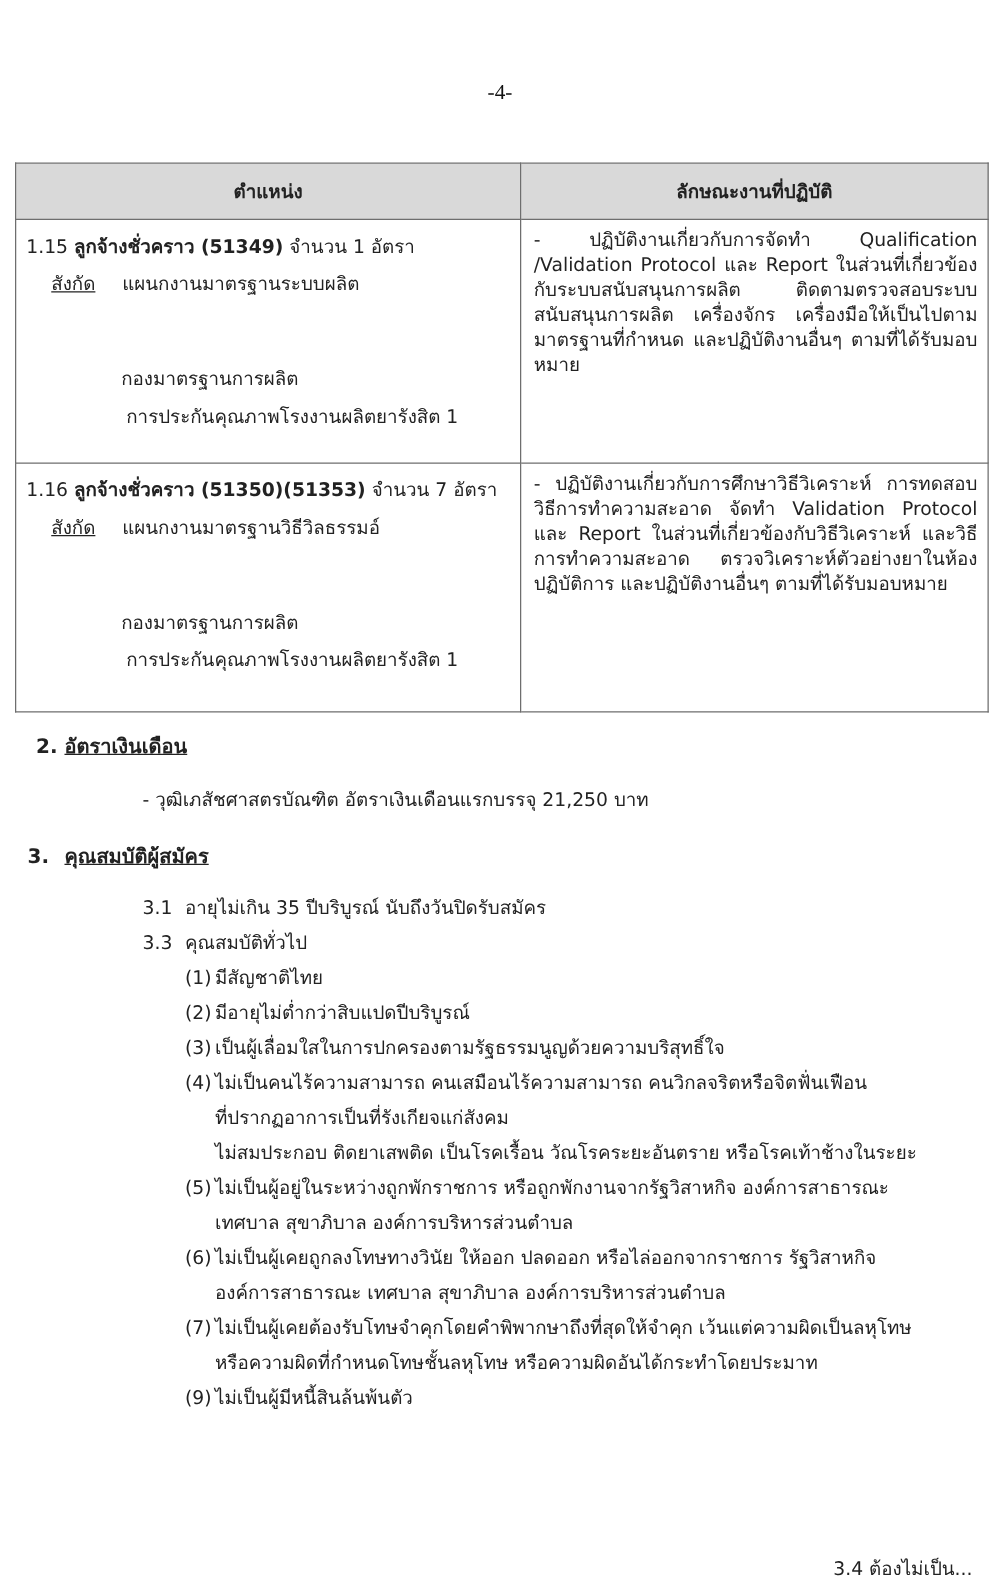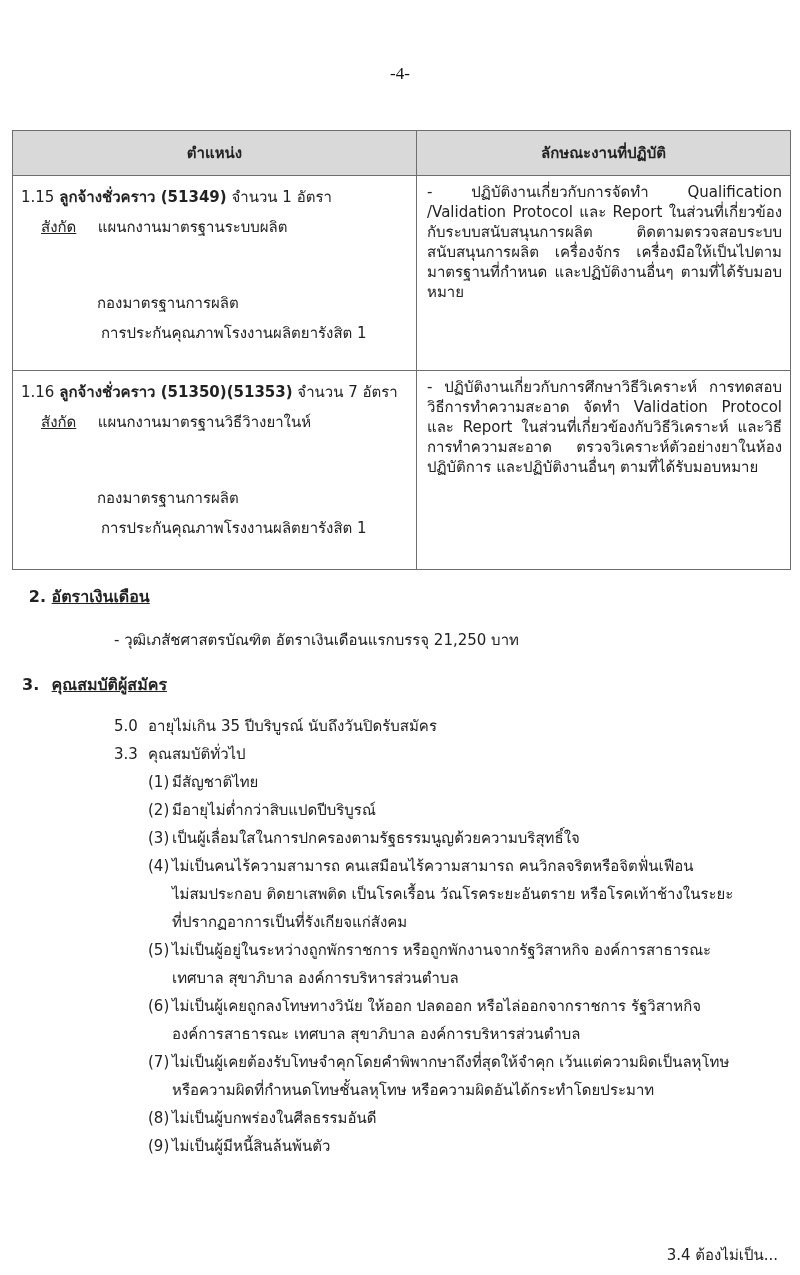--- a/index.html
+++ b/index.html
@@ -83,21 +83,21 @@
     </tr>
     <tr>
       <td class="pos-cell r2">
         <div class="pos-title">
           <span>1.16</span>
           <b>ลูกจ้างชั่วคราว (51350)(51353)</b>
           <span>จำนวน 7 อัตรา</span>
         </div>
         <div>
           <span class="affil-label">สังกัด</span>
-          <span>แผนกงานมาตรฐานวิธีวิางยาในห์</span>
+          <span>แผนกงานมาตรฐานวิธีวิลธรรมอ์</span>
         </div>
         <span class="affil-indent">กองมาตรฐานการผลิต</span>
         <span class="affil-indent2">การประกันคุณภาพโรงงานผลิตยารังสิต 1</span>
       </td>
       <td class="duty-cell">- ปฏิบัติงานเกี่ยวกับการศึกษาวิธีวิเคราะห์ การทดสอบวิธีการทำความสะอาด จัดทำ Validation Protocol และ Report ในส่วนที่เกี่ยวข้องกับวิธีวิเคราะห์ และวิธีการทำความสะอาด ตรวจวิเคราะห์ตัวอย่างยาในห้องปฏิบัติการ และปฏิบัติงานอื่นๆ ตามที่ได้รับมอบหมาย</td>
     </tr>
   </tbody>
 </table>
 
 <div class="section-heading" style="top:584px;text-align:right;">
@@ -105,38 +105,37 @@
   <span class="title">อัตราเงินเดือน</span>
 </div>
 <div class="salary-line">- วุฒิเภสัชศาสตรบัณฑิต อัตราเงินเดือนแรกบรรจุ 21,250 บาท</div>
 
 <div class="section-heading" style="top:672px;">
   <span class="num">3.</span>
   <span class="title">คุณสมบัติผู้สมัคร</span>
 </div>
 
 <div class="qual-list">
-  <span class="q-row"><span class="qn">5.0</span><span>อายุไม่เกิน 35 ปีบริบูรณ์ นับถึงวันปิดรับสมัคร</span></span>
+  <span class="q-row"><span class="qn">3.1</span><span>อายุไม่เกิน 35 ปีบริบูรณ์ นับถึงวันปิดรับสมัคร</span></span>
   <span class="q-row"><span class="qn">3.3</span><span>คุณสมบัติทั่วไป</span></span>
 
   <div class="sub-list">
     <span class="sub-item"><span class="sn">(1)</span><span>มีสัญชาติไทย</span></span>
     <span class="sub-item"><span class="sn">(2)</span><span>มีอายุไม่ต่ำกว่าสิบแปดปีบริบูรณ์</span></span>
     <span class="sub-item"><span class="sn">(3)</span><span>เป็นผู้เลื่อมใสในการปกครองตามรัฐธรรมนูญด้วยความบริสุทธิ์ใจ</span></span>
     <span class="sub-item"><span class="sn">(4)</span><span>ไม่เป็นคนไร้ความสามารถ คนเสมือนไร้ความสามารถ คนวิกลจริตหรือจิตฟั่นเฟือน</span>
+      <span class="cont">ที่ปรากฏอาการเป็นที่รังเกียจแก่สังคม</span>
       <span class="cont">ไม่สมประกอบ ติดยาเสพติด เป็นโรคเรื้อน วัณโรคระยะอันตราย หรือโรคเท้าช้างในระยะ</span>
-      <span class="cont">ที่ปรากฏอาการเป็นที่รังเกียจแก่สังคม</span>
     </span>
     <span class="sub-item"><span class="sn">(5)</span><span>ไม่เป็นผู้อยู่ในระหว่างถูกพักราชการ หรือถูกพักงานจากรัฐวิสาหกิจ องค์การสาธารณะ</span>
       <span class="cont">เทศบาล สุขาภิบาล องค์การบริหารส่วนตำบล</span>
     </span>
     <span class="sub-item"><span class="sn">(6)</span><span>ไม่เป็นผู้เคยถูกลงโทษทางวินัย ให้ออก ปลดออก หรือไล่ออกจากราชการ รัฐวิสาหกิจ</span>
       <span class="cont">องค์การสาธารณะ เทศบาล สุขาภิบาล องค์การบริหารส่วนตำบล</span>
     </span>
     <span class="sub-item"><span class="sn">(7)</span><span>ไม่เป็นผู้เคยต้องรับโทษจำคุกโดยคำพิพากษาถึงที่สุดให้จำคุก เว้นแต่ความผิดเป็นลหุโทษ</span>
       <span class="cont">หรือความผิดที่กำหนดโทษชั้นลหุโทษ หรือความผิดอันได้กระทำโดยประมาท</span>
     </span>
-    <span class="sub-item"><span class="sn">(8)</span><span>ไม่เป็นผู้บกพร่องในศีลธรรมอันดี</span></span>
     <span class="sub-item"><span class="sn">(9)</span><span>ไม่เป็นผู้มีหนี้สินล้นพ้นตัว</span></span>
   </div>
 </div>
 
 <div class="continue-note">3.4 ต้องไม่เป็น...</div>
 
 </body></html>

